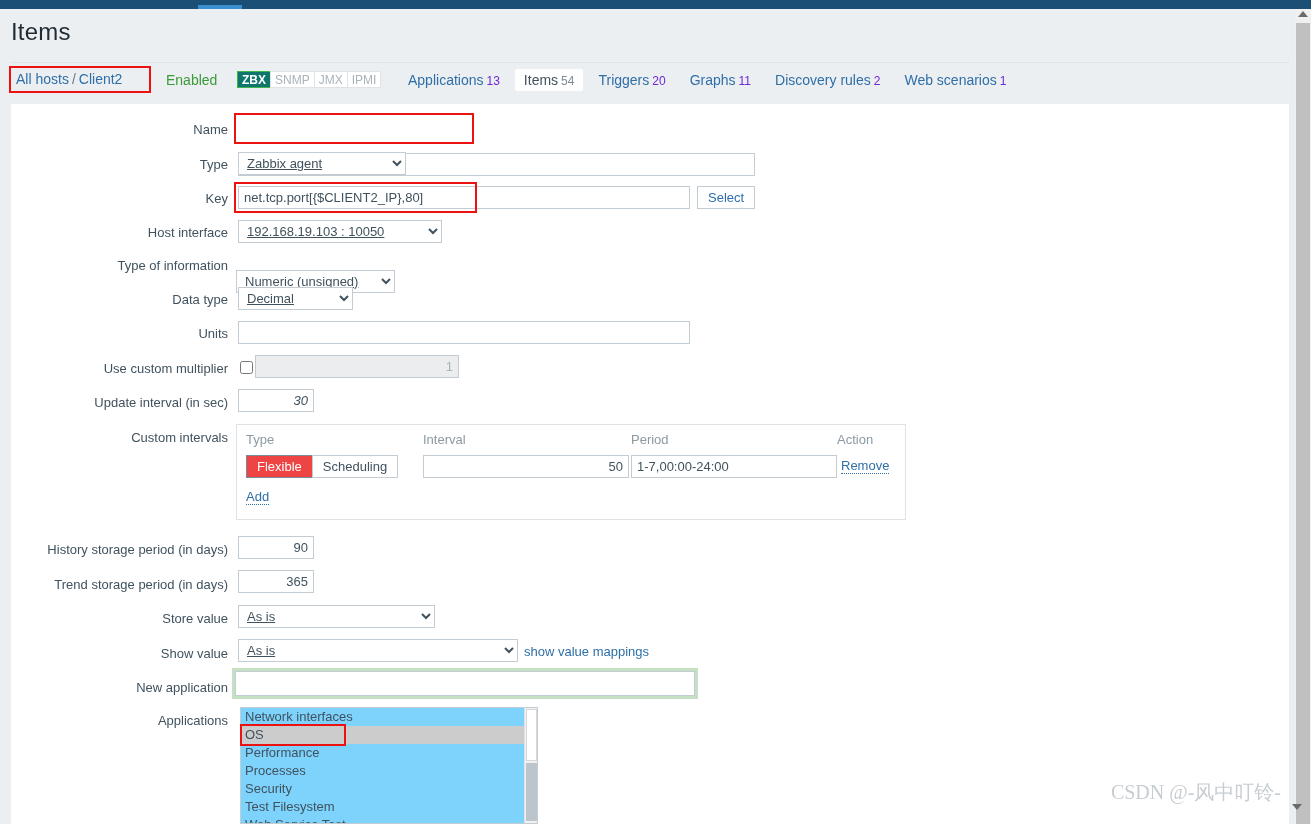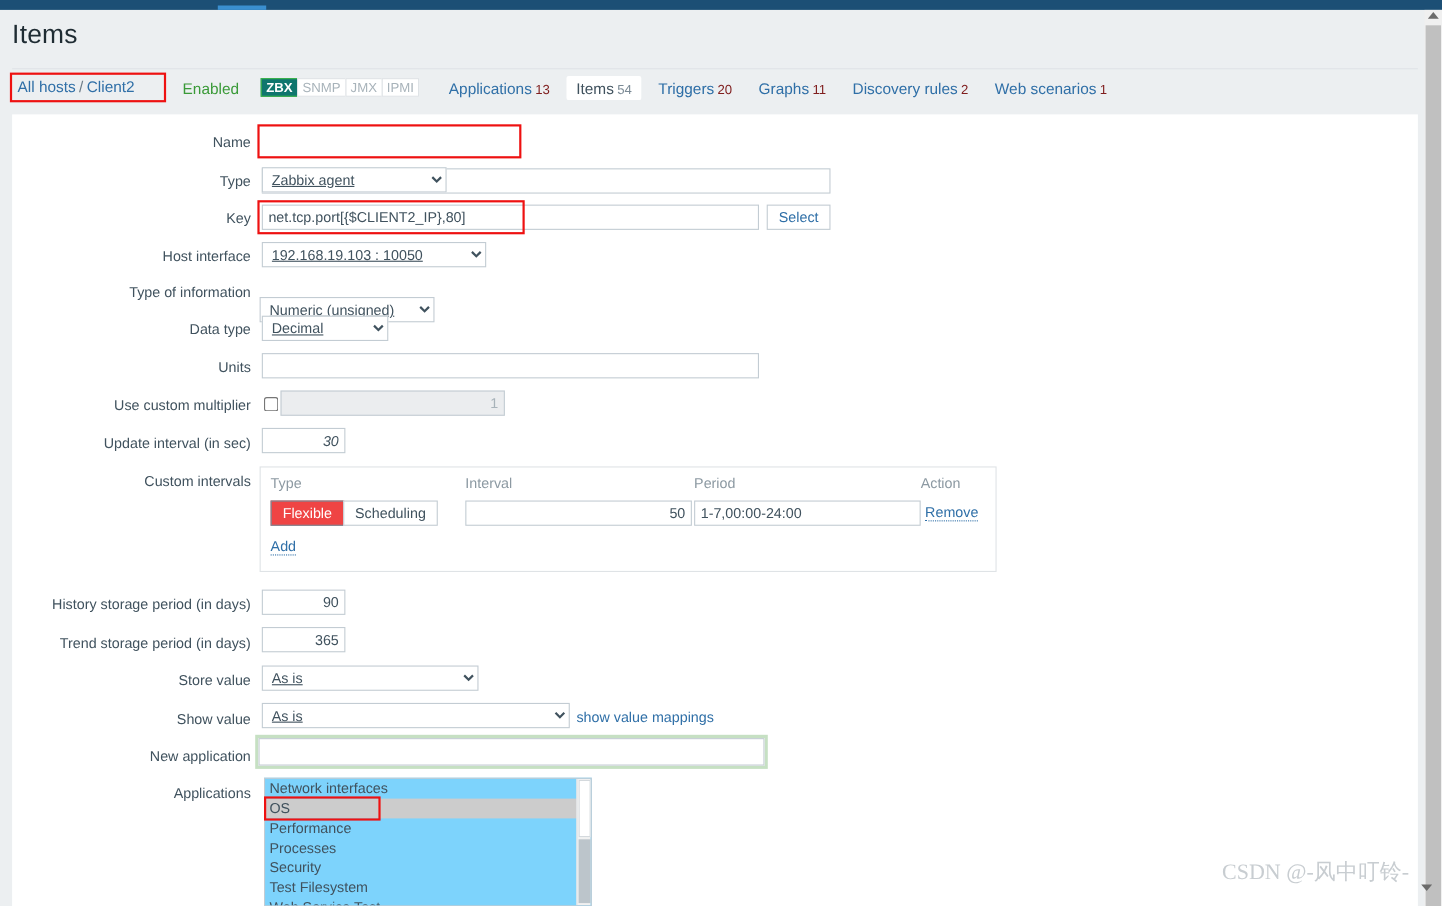--- a/index.html
+++ b/index.html
@@ -59,21 +59,21 @@
     padding: 0 4px; border: 1px solid #dfe3e6; margin-right: -1px;
     color: #a8b3ba; background: #fff;
   }
   .proto.on { background: #0f766e; color: #fff; border-color: #3eb54a; font-weight: bold; }
 
   .tabs { position: absolute; left: 388px; top: 6px; display: flex; align-items: center; }
   .tab {
     font-size: 14px; color: #2f6fa7; padding: 3px 9px; margin-right: 6px;
     white-space: nowrap; cursor: pointer; border-radius: 2px;
   }
-  .tab .cnt { color: #7f1d1d; font-size: 12px; margin-left: 3px; }
+  .tab .cnt { color: #6d28d9; font-size: 12px; margin-left: 3px; }
   .tab.sel { background: #ffffff; color: #40525e; }
   .tab.sel .cnt { color: #7b8a95; }
 
   
   .panel {
     position: absolute; left: 11px; top: 104px; width: 1278px; height: 720px;
     background: #ffffff;
   }
   .lbl {
     position: absolute; right: 0; top: 0; width: 100%;

